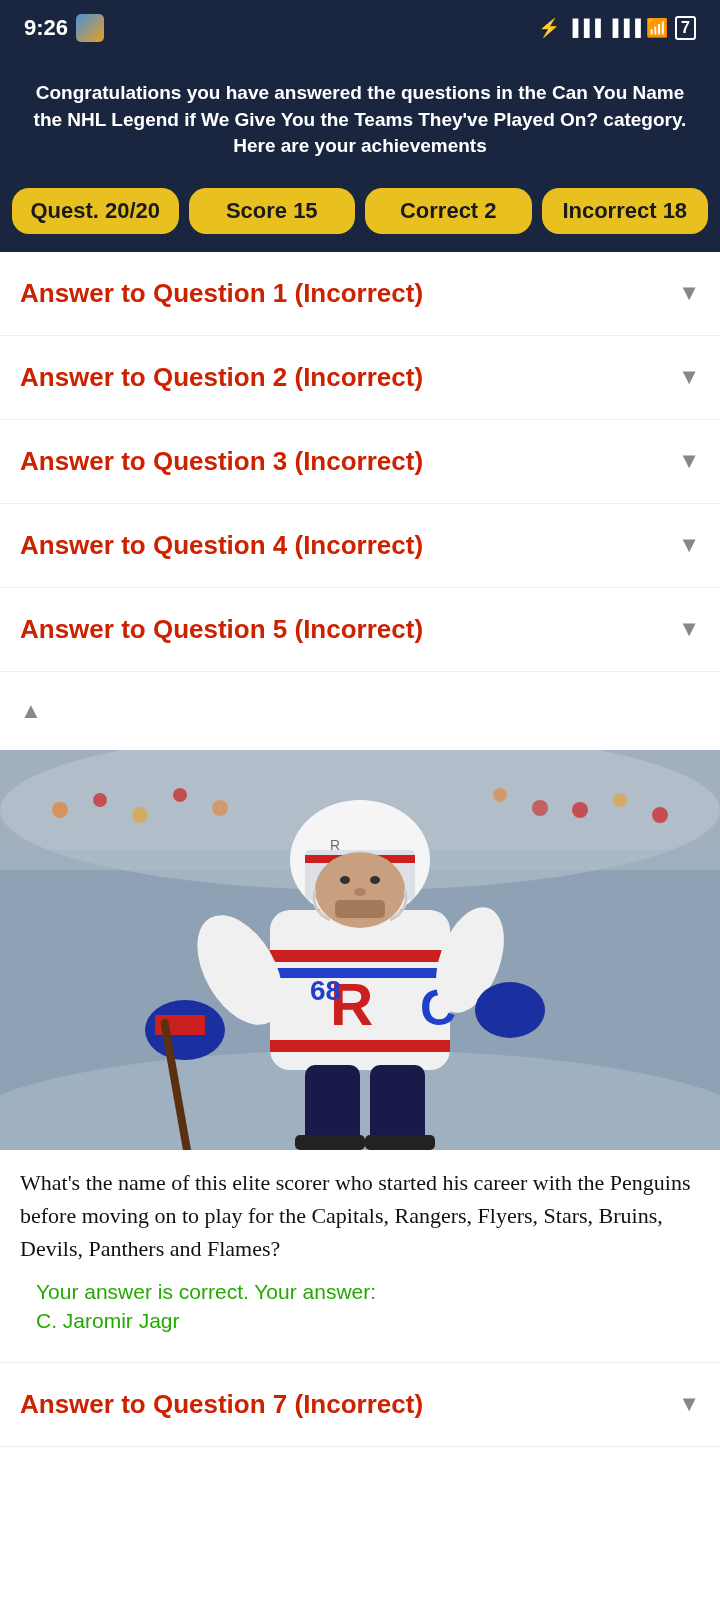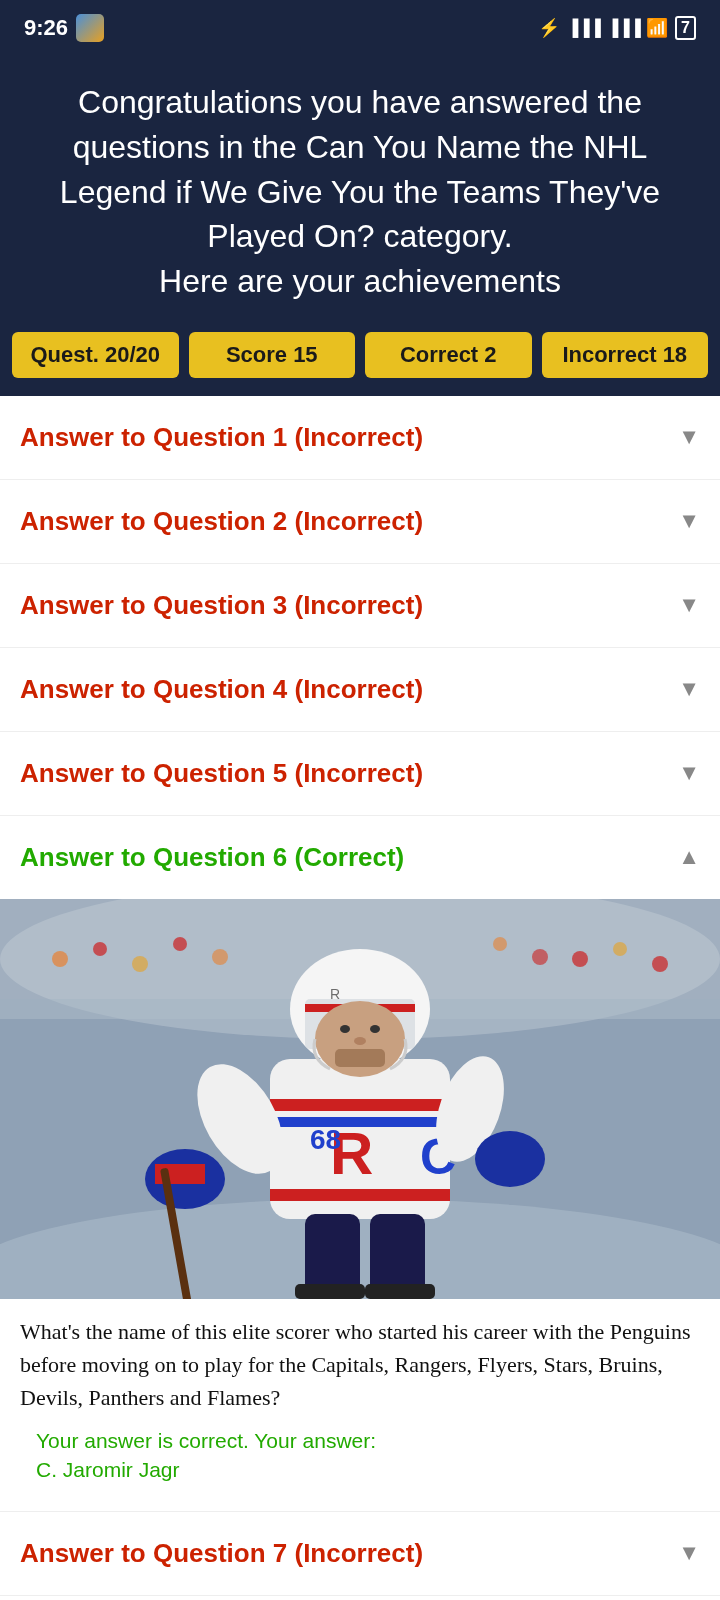--- a/index.html
+++ b/index.html
@@ -28,40 +28,40 @@
     .status-bar-right { display: flex; align-items: center; gap: 6px; font-size: 18px; }
 
     
     .header {
       background: #1a2540;
       color: #fff;
       text-align: center;
       padding: 24px 30px 28px;
     }
     .header-title {
-      font-size: 32px;
-      font-weight: normal;
+      font-size: 19px;
+      font-weight: bold;
       line-height: 1.4;
     }
 
     
     .stats-bar {
       background: #1a2540;
       display: flex;
       justify-content: space-between;
       padding: 0 12px 18px;
       gap: 10px;
     }
     .stat-badge {
       background: #e8c020;
       color: #1a1a1a;
       font-weight: bold;
       font-size: 22px;
       padding: 10px 0;
-      border-radius: 6px;
+      border-radius: 17px;
       flex: 1;
       text-align: center;
     }
 
     
     .accordion-list {
       background: #fff;
       border-radius: 23px;
     }
     .accordion-item {
@@ -203,21 +203,20 @@
 
   <div class="accordion-item">
     <div class="accordion-header">
       <span class="accordion-header-text incorrect">Answer to Question 5 (Incorrect)</span>
       <span class="chevron">▼</span>
     </div>
   </div>
 
   <div class="accordion-item">
     <div class="accordion-header">
-      <span class="accordion-header-text correct">Answer to Question 6 (Correct)</span>
       <span class="chevron">▲</span>
     </div>
     <div class="accordion-content">
 
       <div class="answer-image">
         <svg class="hockey-figure" viewBox="0 0 720 400" xmlns="http://www.w3.org/2000/svg">
 
           <rect width="720" height="400" fill="#8a9bb0"></rect>
 
           <ellipse cx="360" cy="60" rx="360" ry="80" fill="#c0c8d4" opacity="0.6"></ellipse>

